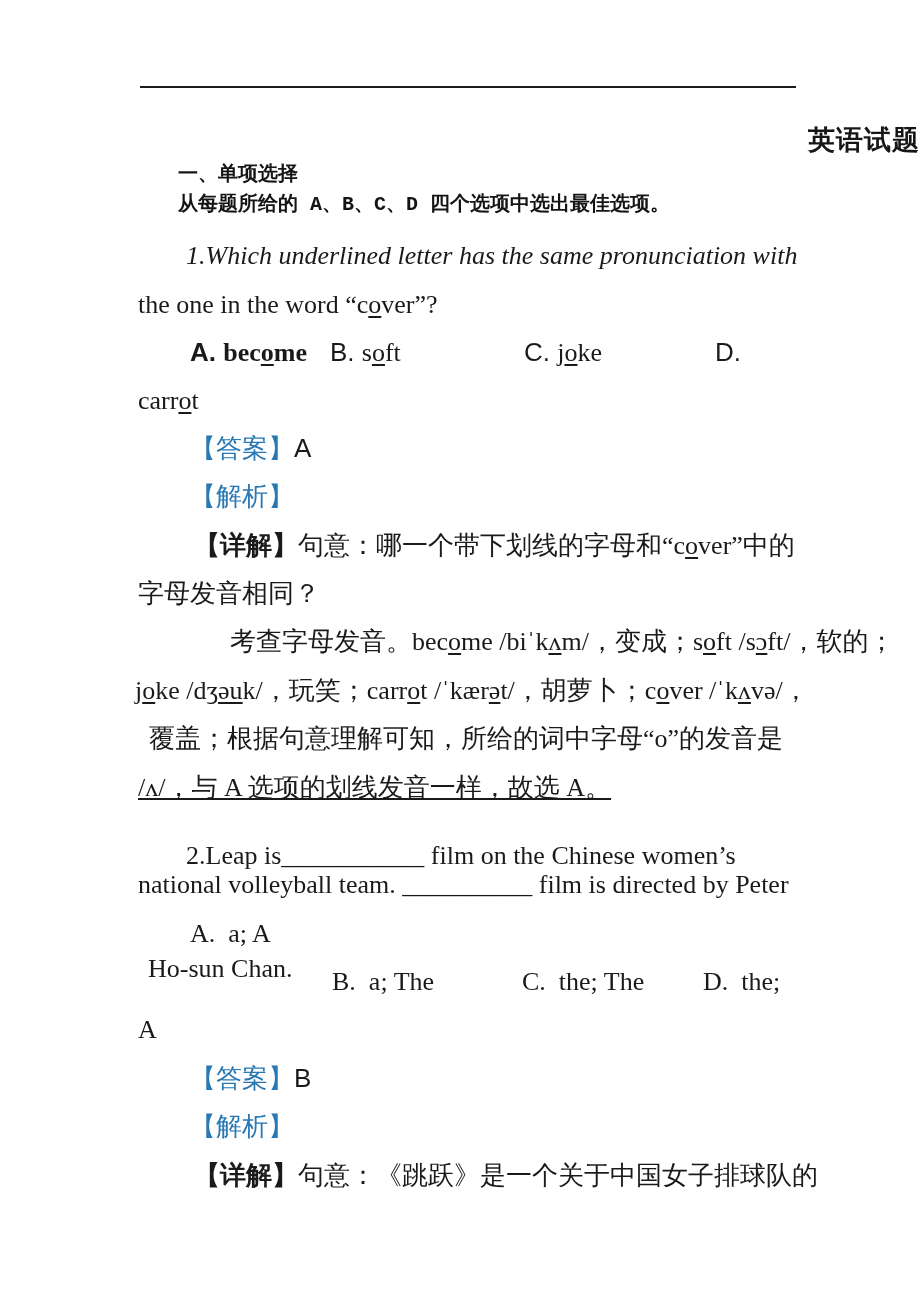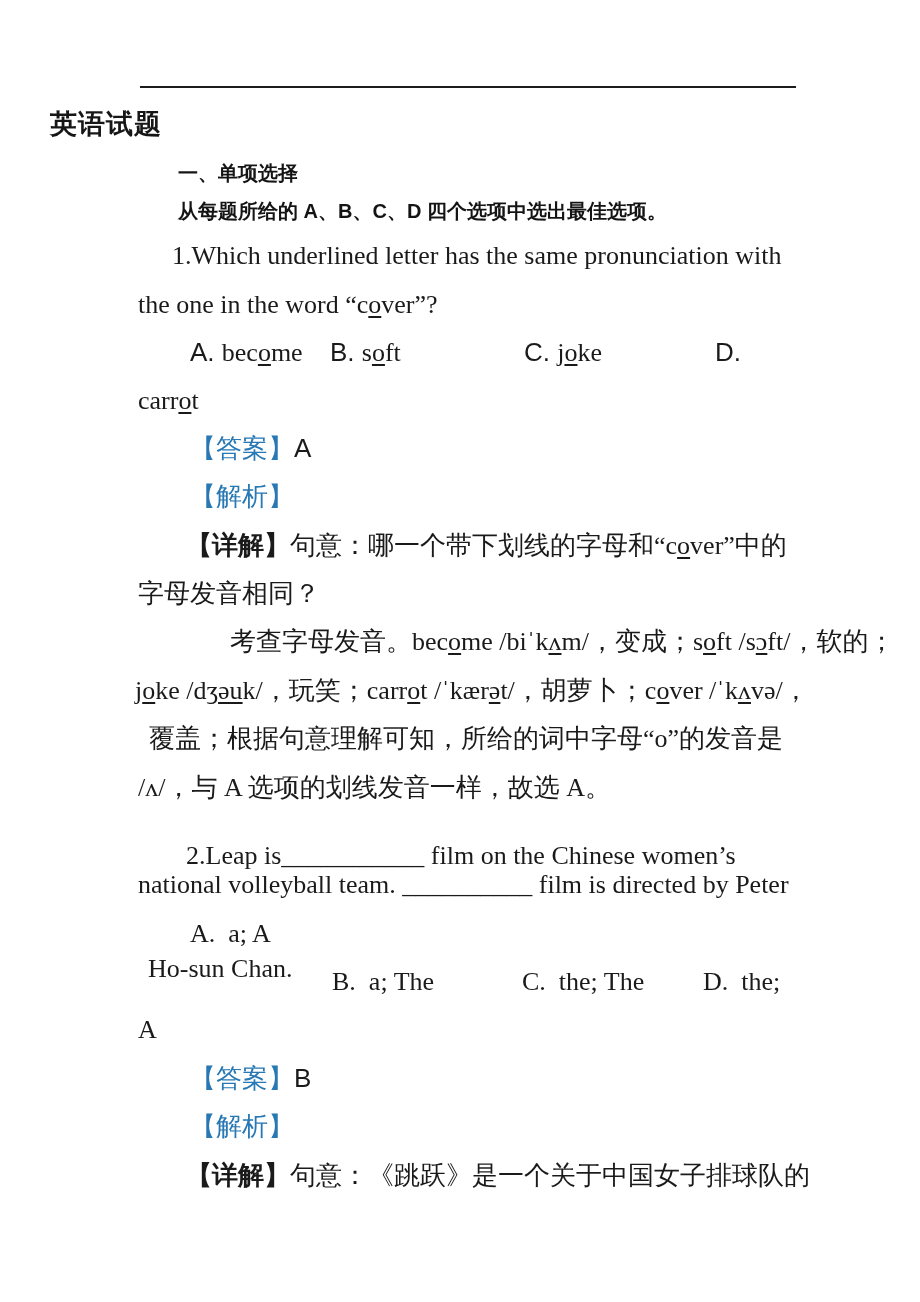--- a/index.html
+++ b/index.html
@@ -4,62 +4,62 @@
 <style>
   :root { --ink:#1a1a1a; --blue:#2878b4; }
   html,body { margin:0; padding:0; background:#ffffff; }
   .page {
     position:relative; width:920px; height:1302px; background:#ffffff;
     overflow:hidden; color:var(--ink);
     font-family:"Liberation Serif","DejaVu Serif",serif;
   }
   .rule { position:absolute; top:86px; left:140px; width:656px; height:2px; background:#1c1c1c; }
   .title {
-    position:absolute; top:106px; left:0; width:100%; box-sizing:border-box;
-    padding-left:50px; margin:0; text-align:left;
+    position:absolute; top:122px; left:0; width:100%; box-sizing:border-box;
+    padding-left:50px; margin:0; text-align:right;
     font-family:"Liberation Sans","DejaVu Sans",sans-serif;
     font-size:27px; font-weight:bold; color:#161616; letter-spacing:1px;
   }
   .line {
     position:absolute; white-space:pre; font-size:26px; line-height:1.25;
     color:var(--ink); letter-spacing:0;
   }
   .hei {
     font-family:"Liberation Sans","DejaVu Sans",sans-serif;
     font-weight:bold; font-size:20px; color:#141414;
   }
   .u { text-decoration:underline; text-decoration-thickness:2px; text-underline-offset:3px; }
   .blue { color:var(--blue); }
   .sans { font-family:"Liberation Sans","DejaVu Sans",sans-serif; }
-  .b { font-weight:bold; }
+  .b { font-weight:bold;margin-left:8px; }
 </style>
 </head>
 <body>
 
 <main class="page">
   <div class="rule"></div>
   <h1 class="title">英语试题</h1>
   <section id="lines">
       <div class="line hei" style="top: 161px; left: 178px;"><span>一、单项选择</span></div>
-      <div class="line hei" style="top: 199px; left: 178px;"><span>从每题所给的 A、B、C、D 四个选项中选出最佳选项。</span></div>
-      <div class="line" style="top: 240px; left: 172px;"><span>1.Which underlined letter has the same pronunciation with</span></div>
+      <div class="line hei" style="top: 192px; left: 178px; font-family: Liberation Mono, monospace;"><span>从每题所给的 A、B、C、D 四个选项中选出最佳选项。</span></div>
+      <div class="line" style="top: 240px; left: 186px; font-style: italic;"><span>1.Which underlined letter has the same pronunciation with</span></div>
       <div class="line" style="top: 289px; left: 138px;"><span>the one in the word “c</span><span class="u">o</span><span>ver”?</span></div>
-      <div class="line" style="top: 336px; left: 190px;"><span class="sans">A. </span><span>bec</span><span class="u">o</span><span>me</span></div>
+      <div class="line" style="top: 336px; left: 190px; font-weight: bold;"><span class="sans">A. </span><span>bec</span><span class="u">o</span><span>me</span></div>
       <div class="line" style="top: 336px; left: 330px;"><span class="sans">B. </span><span>s</span><span class="u">o</span><span>ft</span></div>
       <div class="line" style="top: 336px; left: 524px;"><span class="sans">C. </span><span>j</span><span class="u">o</span><span>ke</span></div>
       <div class="line" style="top: 336px; left: 715px;"><span class="sans">D.</span></div>
       <div class="line" style="top: 385px; left: 138px;"><span>carr</span><span class="u">o</span><span>t</span></div>
       <div class="line" style="top: 432px; left: 190px;"><span class="blue">【答案】</span><span class="sans">A</span></div>
       <div class="line" style="top: 481px; left: 190px;"><span class="blue">【解析】</span></div>
       <div class="line" style="top: 530px; left: 186px;"><span class="b">【详解】</span><span>句意：哪一个带下划线的字母和“c</span><span class="u">o</span><span>ver”中的</span></div>
       <div class="line" style="top: 578px; left: 138px;"><span>字母发音相同？</span></div>
       <div class="line" style="top: 626px; left: 186px; margin-left: 44px;"><span>考查字母发音。bec</span><span class="u">o</span><span>me /biˈk</span><span class="u">ʌ</span><span>m/，变成；s</span><span class="u">o</span><span>ft /s</span><span class="u">ɔ</span><span>ft/，软的；</span></div>
       <div class="line" style="top: 675px; left: 135px;"><span>j</span><span class="u">o</span><span>ke /dʒ</span><span class="u">əu</span><span>k/，玩笑；carr</span><span class="u">o</span><span>t /ˈkær</span><span class="u">ə</span><span>t/，胡萝卜；c</span><span class="u">o</span><span>ver /ˈk</span><span class="u">ʌ</span><span>və/，</span></div>
       <div class="line" style="top: 723px; left: 121px; margin-left: 28px;"><span>覆盖；根据句意理解可知，所给的词中字母“o”的发音是</span></div>
-      <div class="line" style="top: 772px; left: 138px;"><span>/ʌ/，与 A 选项的划线发音一样，故选 A。</span></div>
+      <div class="line" style="top: 772px; left: 138px; text-decoration: underline;"><span>/ʌ/，与 A 选项的划线发音一样，故选 A。</span></div>
       <div class="line" style="top: 820px; left: 186px; margin-top: 20px;"><span>2.Leap is___________ film on the Chinese women’s</span></div>
       <div class="line" style="top: 869px; left: 138px;"><span>national volleyball team. __________ film is directed by Peter</span></div>
       <div class="line" style="top: 917px; left: 148px; margin-top: 36px;"><span>Ho-sun Chan.</span></div>
       <div class="line" style="top: 918px; left: 190px;"><span>A.  a; A</span></div>
       <div class="line" style="top: 966px; left: 332px;"><span>B.  a; The</span></div>
       <div class="line" style="top: 966px; left: 522px;"><span>C.  the; The</span></div>
       <div class="line" style="top: 966px; left: 703px;"><span>D.  the;</span></div>
       <div class="line" style="top: 1014px; left: 138px;"><span>A</span></div>
       <div class="line" style="top: 1062px; left: 190px;"><span class="blue">【答案】</span><span class="sans">B</span></div>
       <div class="line" style="top: 1111px; left: 190px;"><span class="blue">【解析】</span></div>

